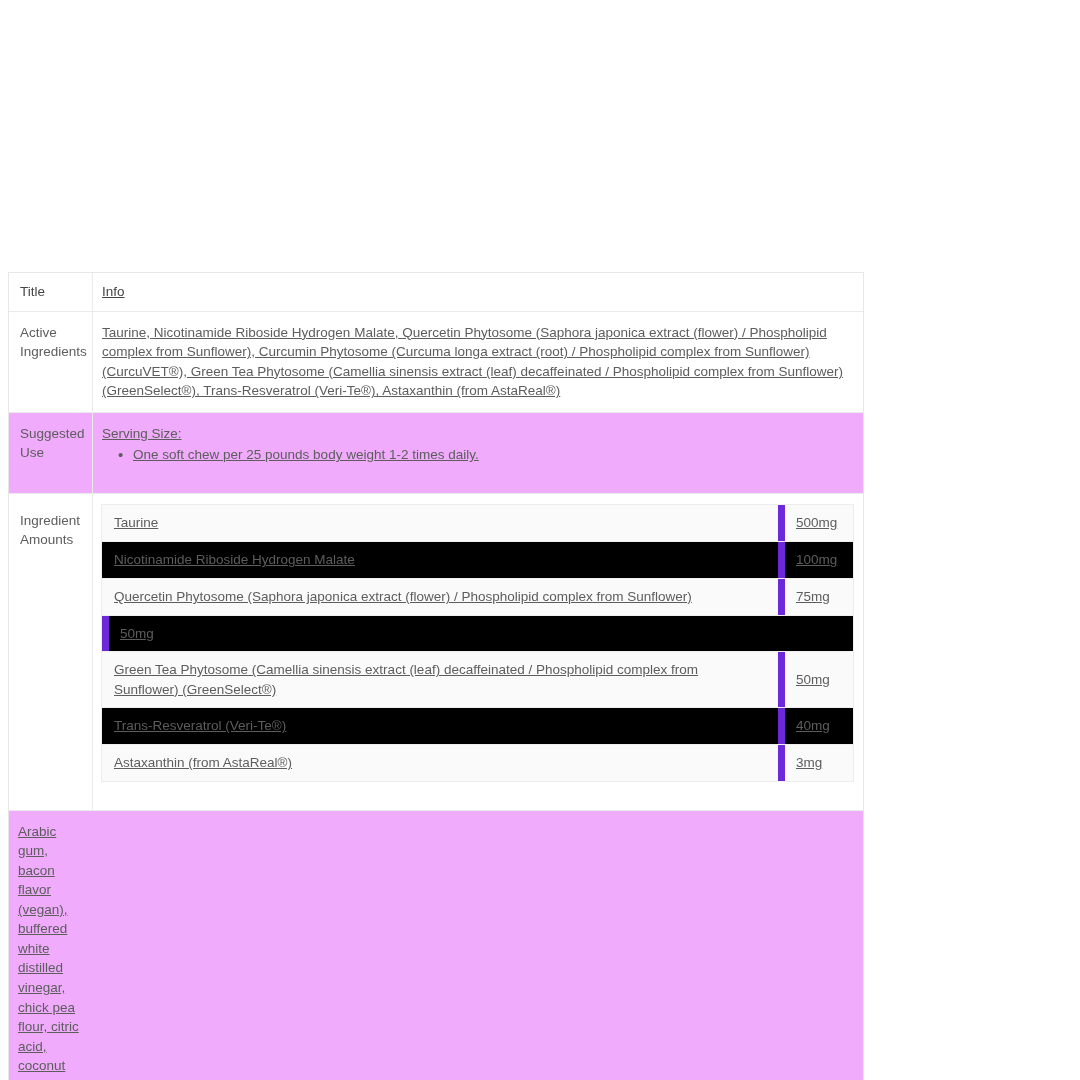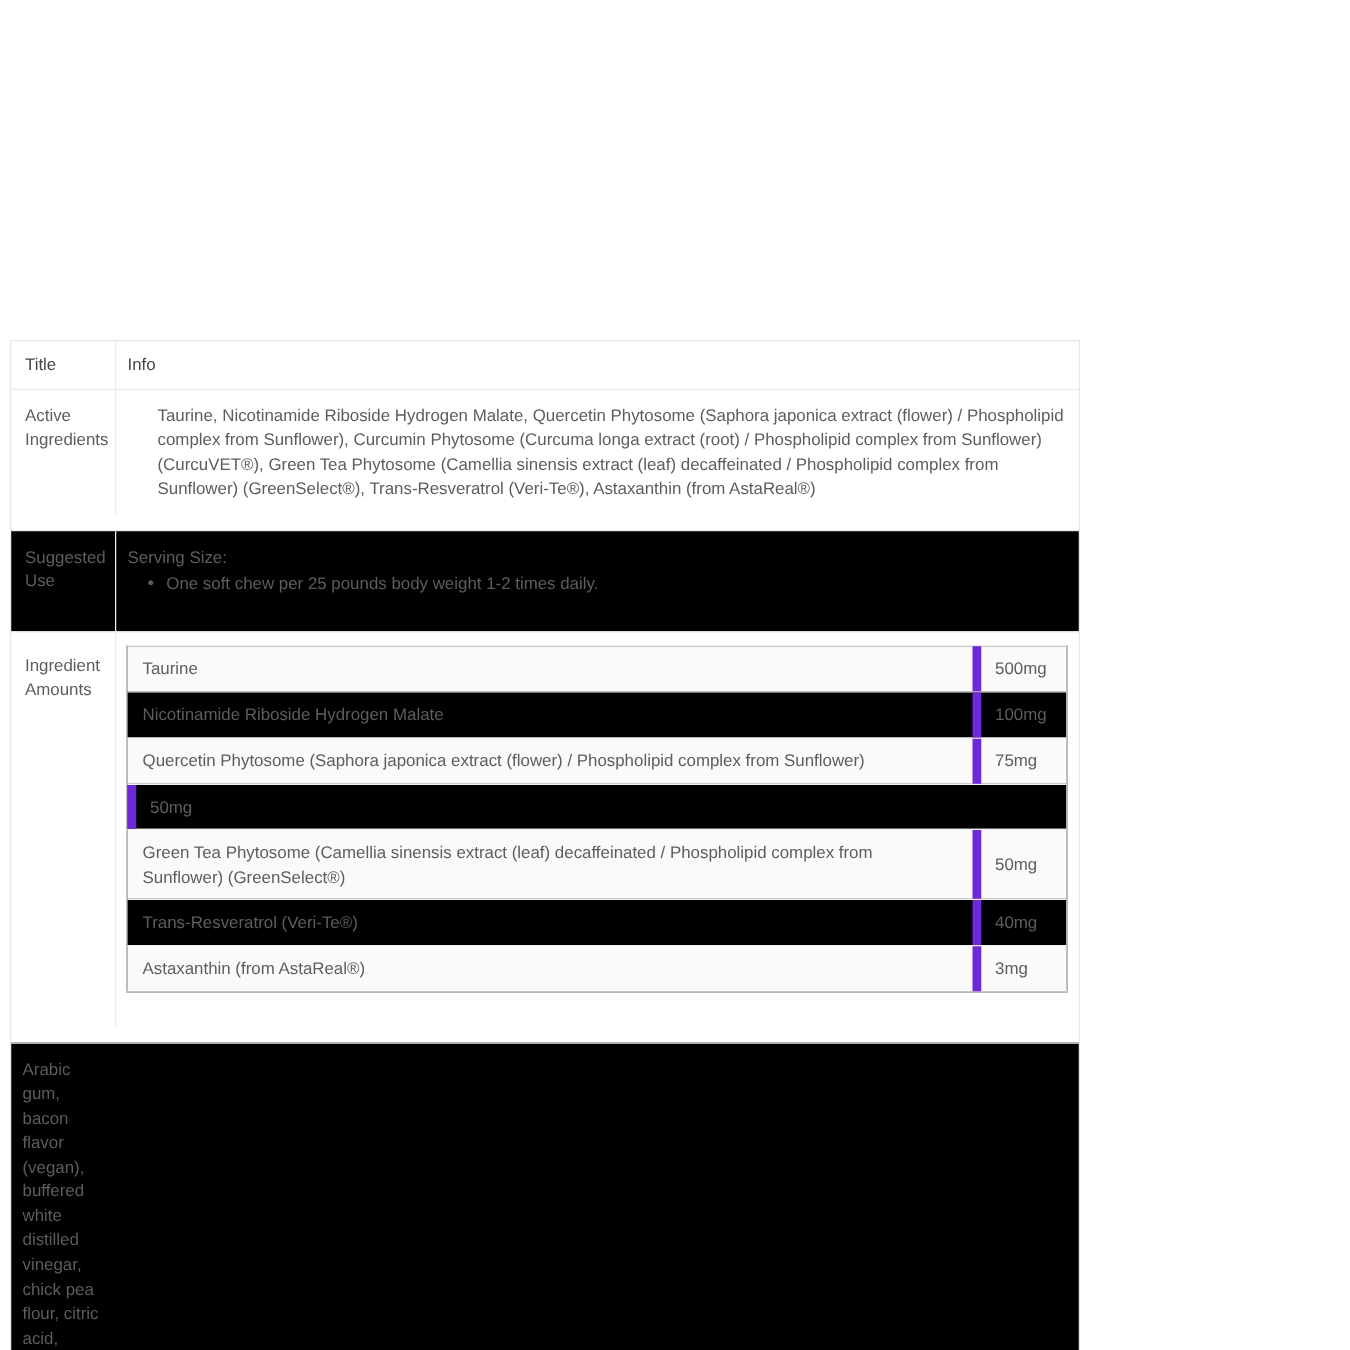--- a/index.html
+++ b/index.html
@@ -7,35 +7,35 @@
     font-family:"Liberation Sans", sans-serif; }
   .page { position:relative; width:1080px; height:1080px; overflow:hidden; }
 
   .info-table {
     position:absolute; left:8px; top:272px; width:856px;
     border:1px solid #e7e7e7; background:#ffffff;
     font-size:13.5px; line-height:1.45; color:#5d5d5d;
   }
   .t-row { display:grid; grid-template-columns:84px 1fr; border-top:1px solid #ebebeb; }
   .t-row:first-child { border-top:none; }
-  .t-row.alt { background:#000000;margin-top:12px; }
+  .t-row.alt { background:#f0abfc; }
 
   .cell-title {
     border-right:1px solid #ebebeb;
     padding:11px 4px 11px 11px;
     color:#5d5d5d;
   }
-  .cell-info { padding:11px 10px 11px 9px; }
+  .cell-info { padding:11px 10px 11px 9px;text-decoration:underline; }
 
   .t-row.header { min-height:36px; }
   .t-row.header .cell-title, .t-row.header .cell-info {
     color:#454545; font-weight:500; padding-top:9px; padding-bottom:9px;
   }
 
-  .t-row.active   { min-height:73px;gap:24px; }
+  .t-row.active   { min-height:73px; }
   .t-row.suggest  { min-height:81px; }
   .t-row.amounts  { min-height:295px; }
   .t-row.inactive { min-height:55px; }
 
   .t-row.amounts .cell-title { padding-top:17px; }
   .t-row.amounts .cell-info  { padding:10px 9px 28px 8px; }
 
   .serving-list { list-style:none; margin-top:2px; }
   .serving-list li { position:relative; padding-left:31px; }
   .serving-list li::before {

